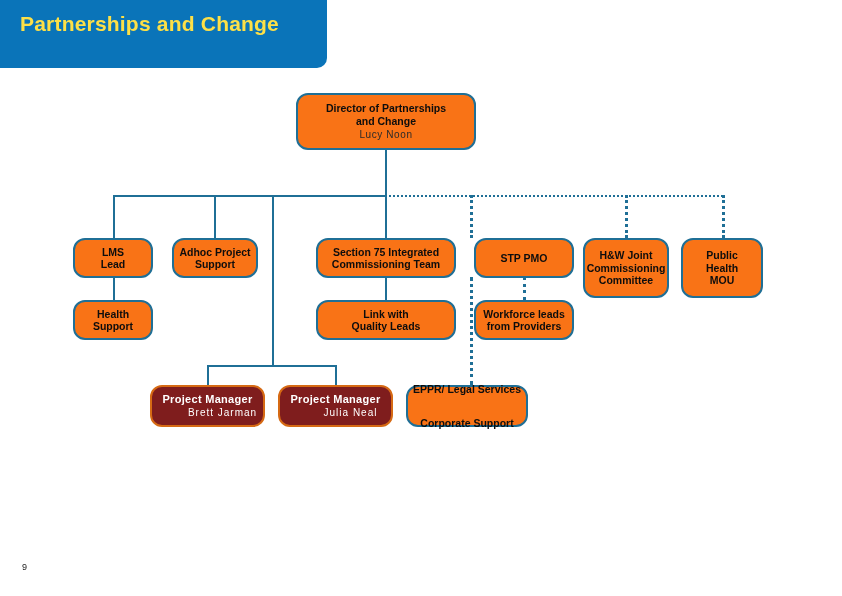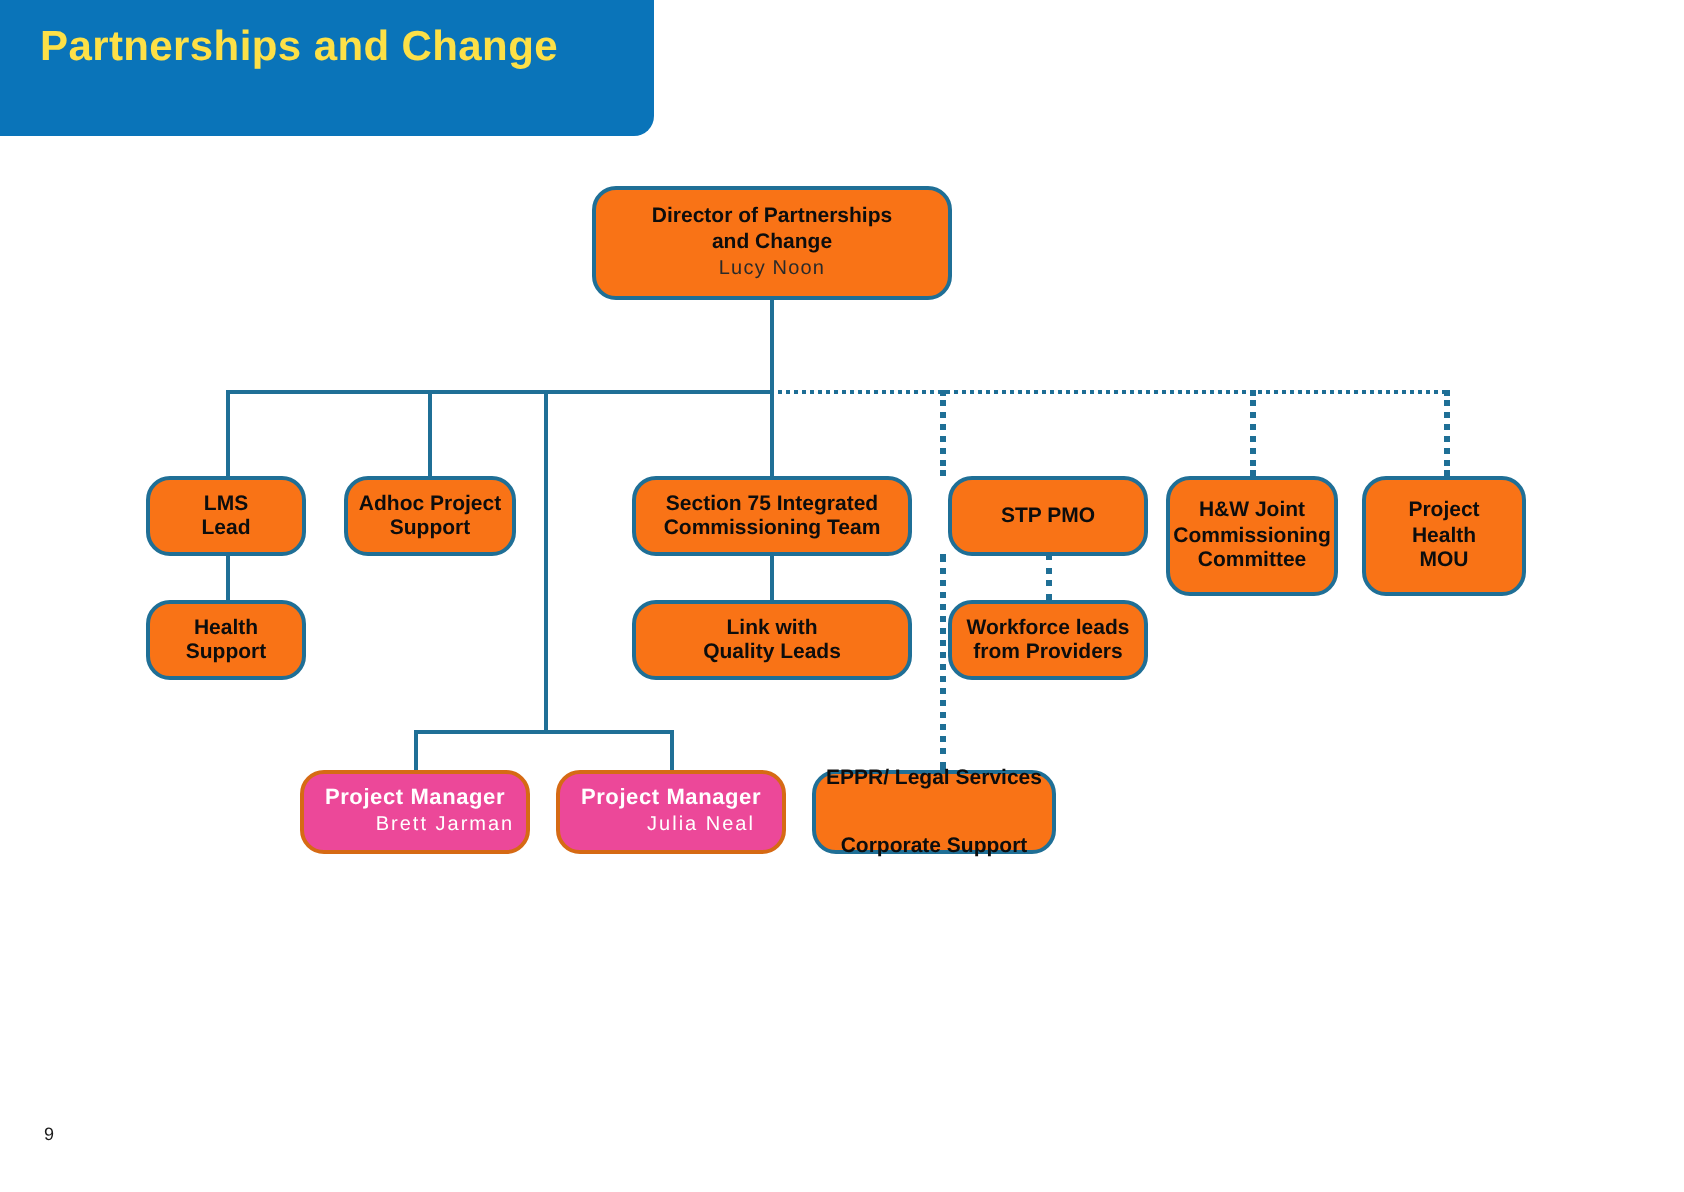--- a/index.html
+++ b/index.html
@@ -79,21 +79,21 @@
     line-height: 1.18;
   }
   .node .person {
     color: #2a2a2a;
     font-size: 10px;
     line-height: 1.2;
     letter-spacing: 0.6px;
     margin-top: 2px;
   }
   .node.orange {
-    background: #ec4899;
+    background: #7f1d1d;
     border-color: #d66a14;
   }
   .node.orange .role {
     color: #ffffff;
     font-size: 11px;
     letter-spacing: 0.3px;
   }
   .node.orange .person {
     color: #ffffff;
     font-weight: normal;
@@ -169,21 +169,21 @@
     <div class="role">STP PMO</div>
   </div>
 
   <div class="node" style="left:583px; top:238px; width:86px; height:60px;">
     <div class="role">H&amp;W Joint</div>
     <div class="role">Commissioning</div>
     <div class="role">Committee</div>
   </div>
 
   <div class="node" style="left:681px; top:238px; width:82px; height:60px;">
-    <div class="role">Project</div>
+    <div class="role">Public</div>
     <div class="role">Health</div>
     <div class="role">MOU</div>
   </div>
 
   <div class="node" style="left:73px; top:300px; width:80px; height:40px;">
     <div class="role">Health</div>
     <div class="role">Support</div>
   </div>
 
   <div class="node" style="left:316px; top:300px; width:140px; height:40px;">

